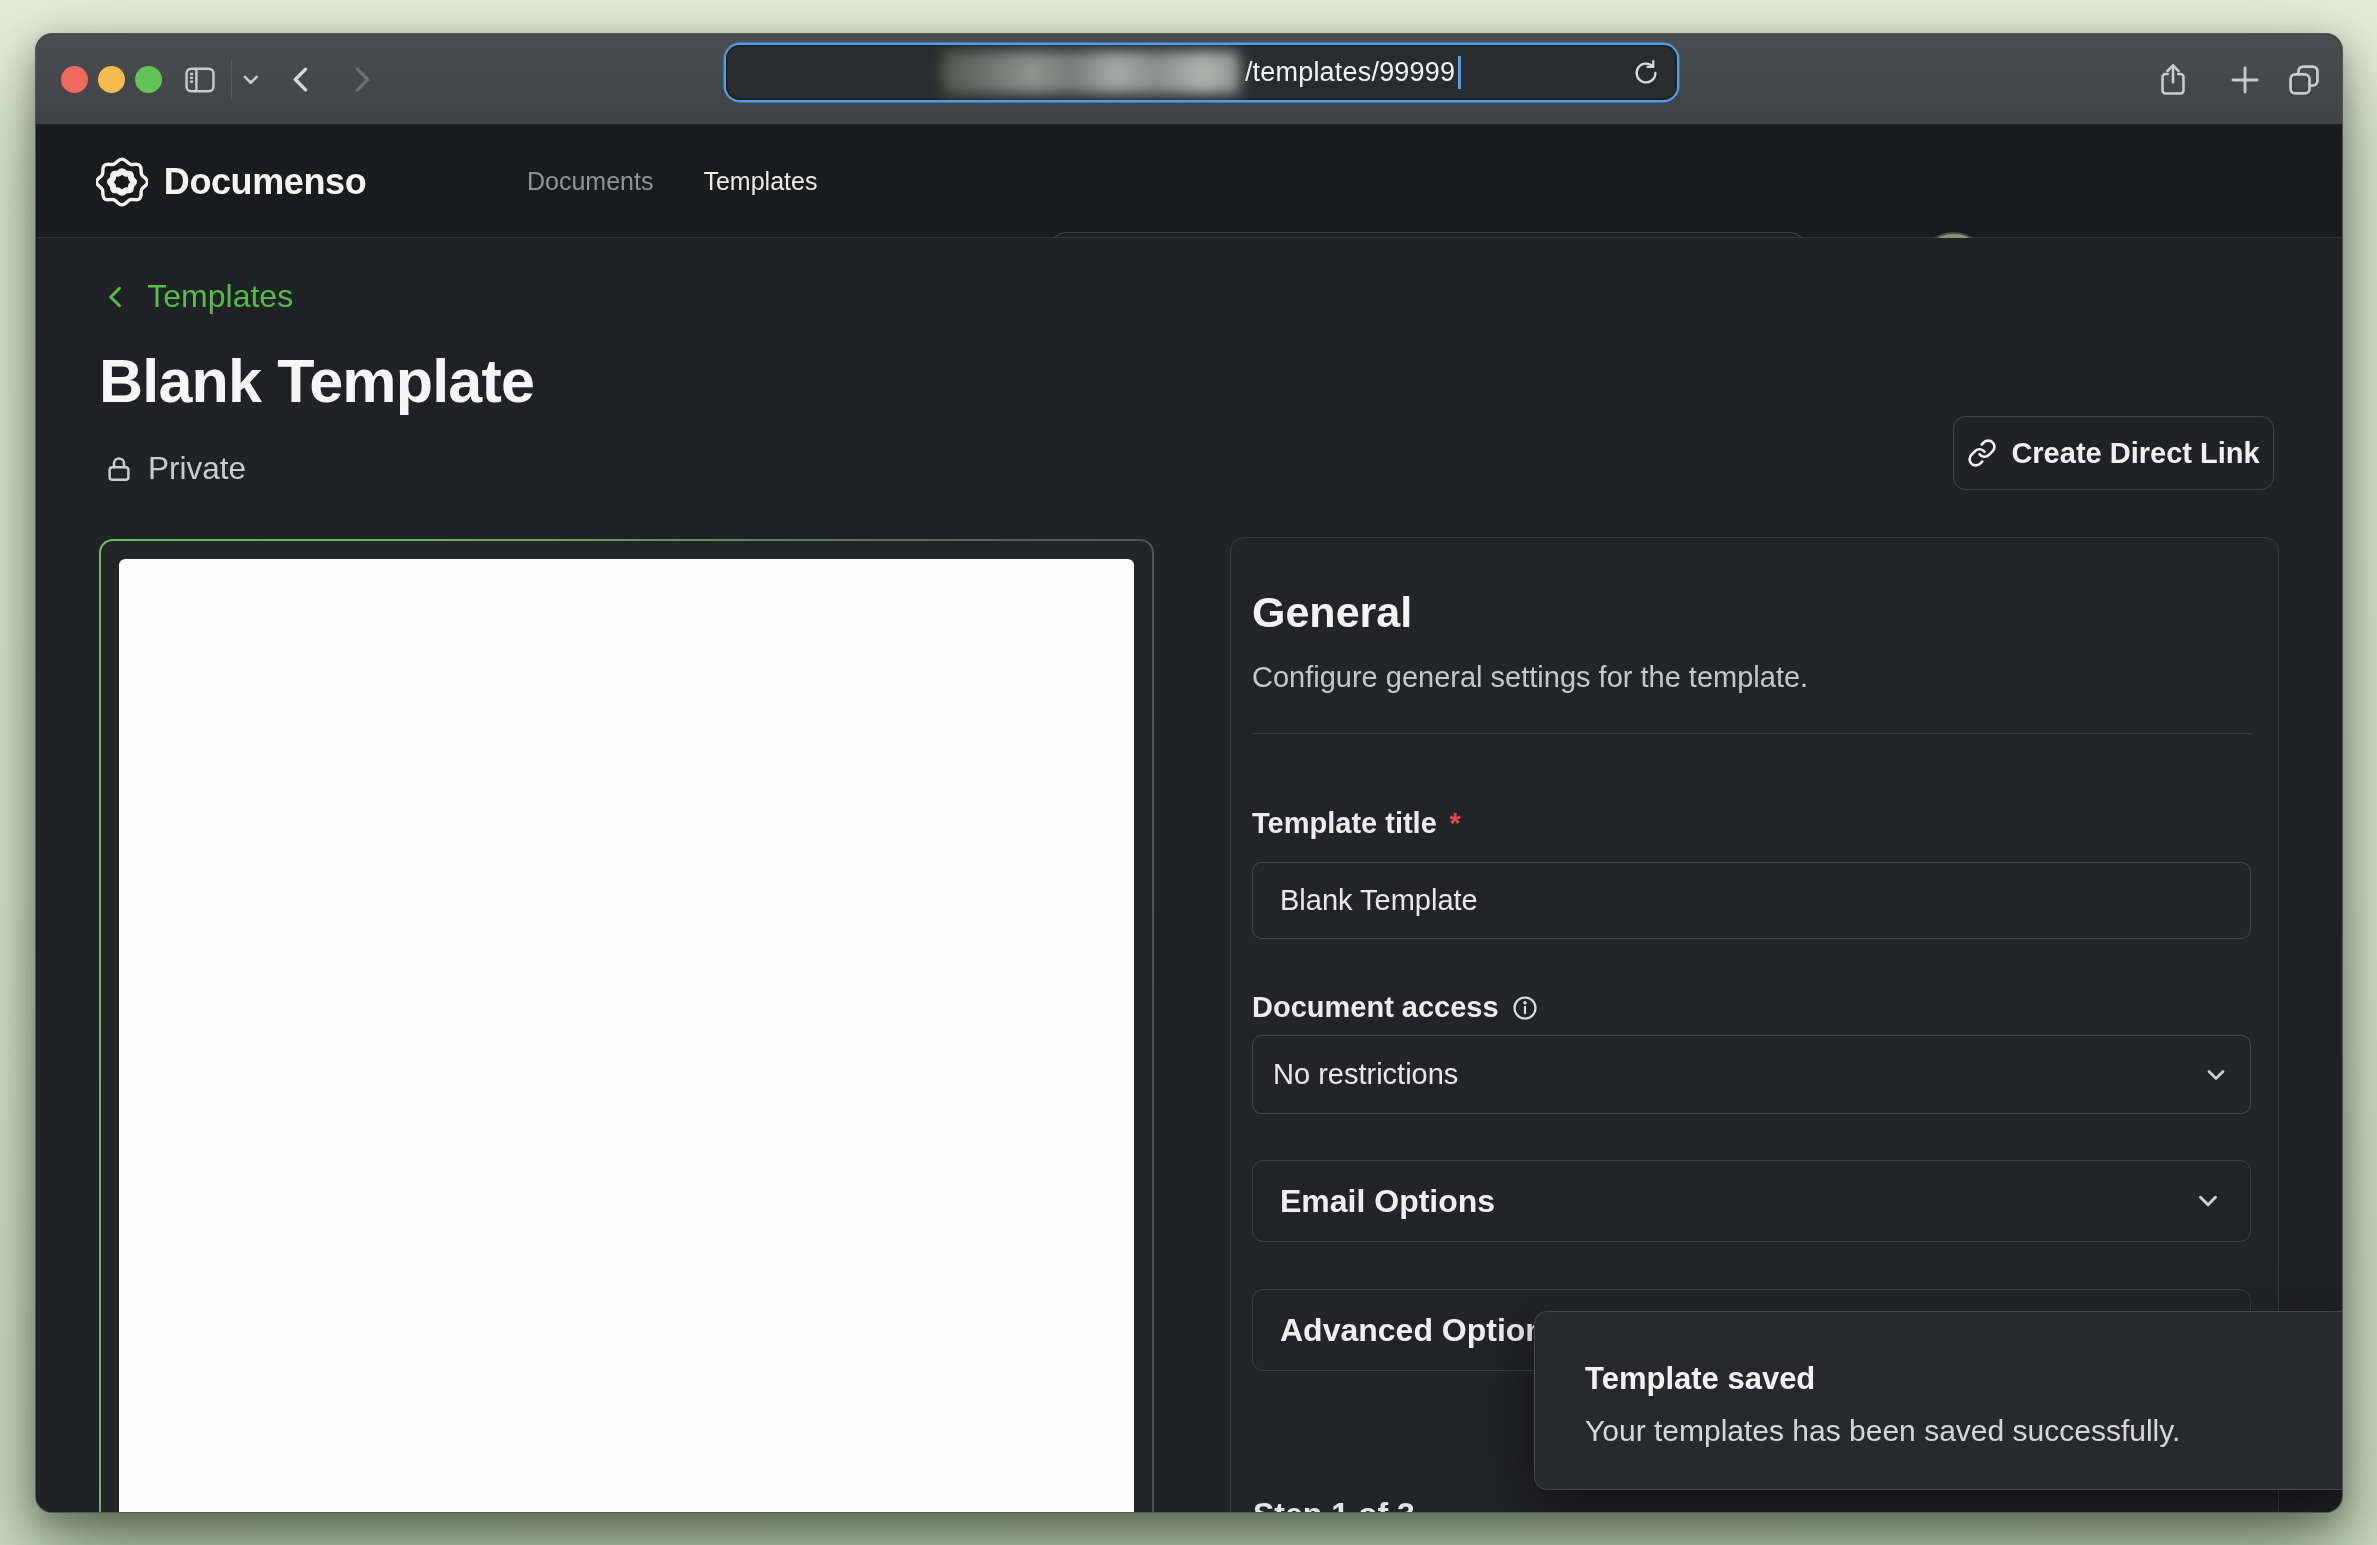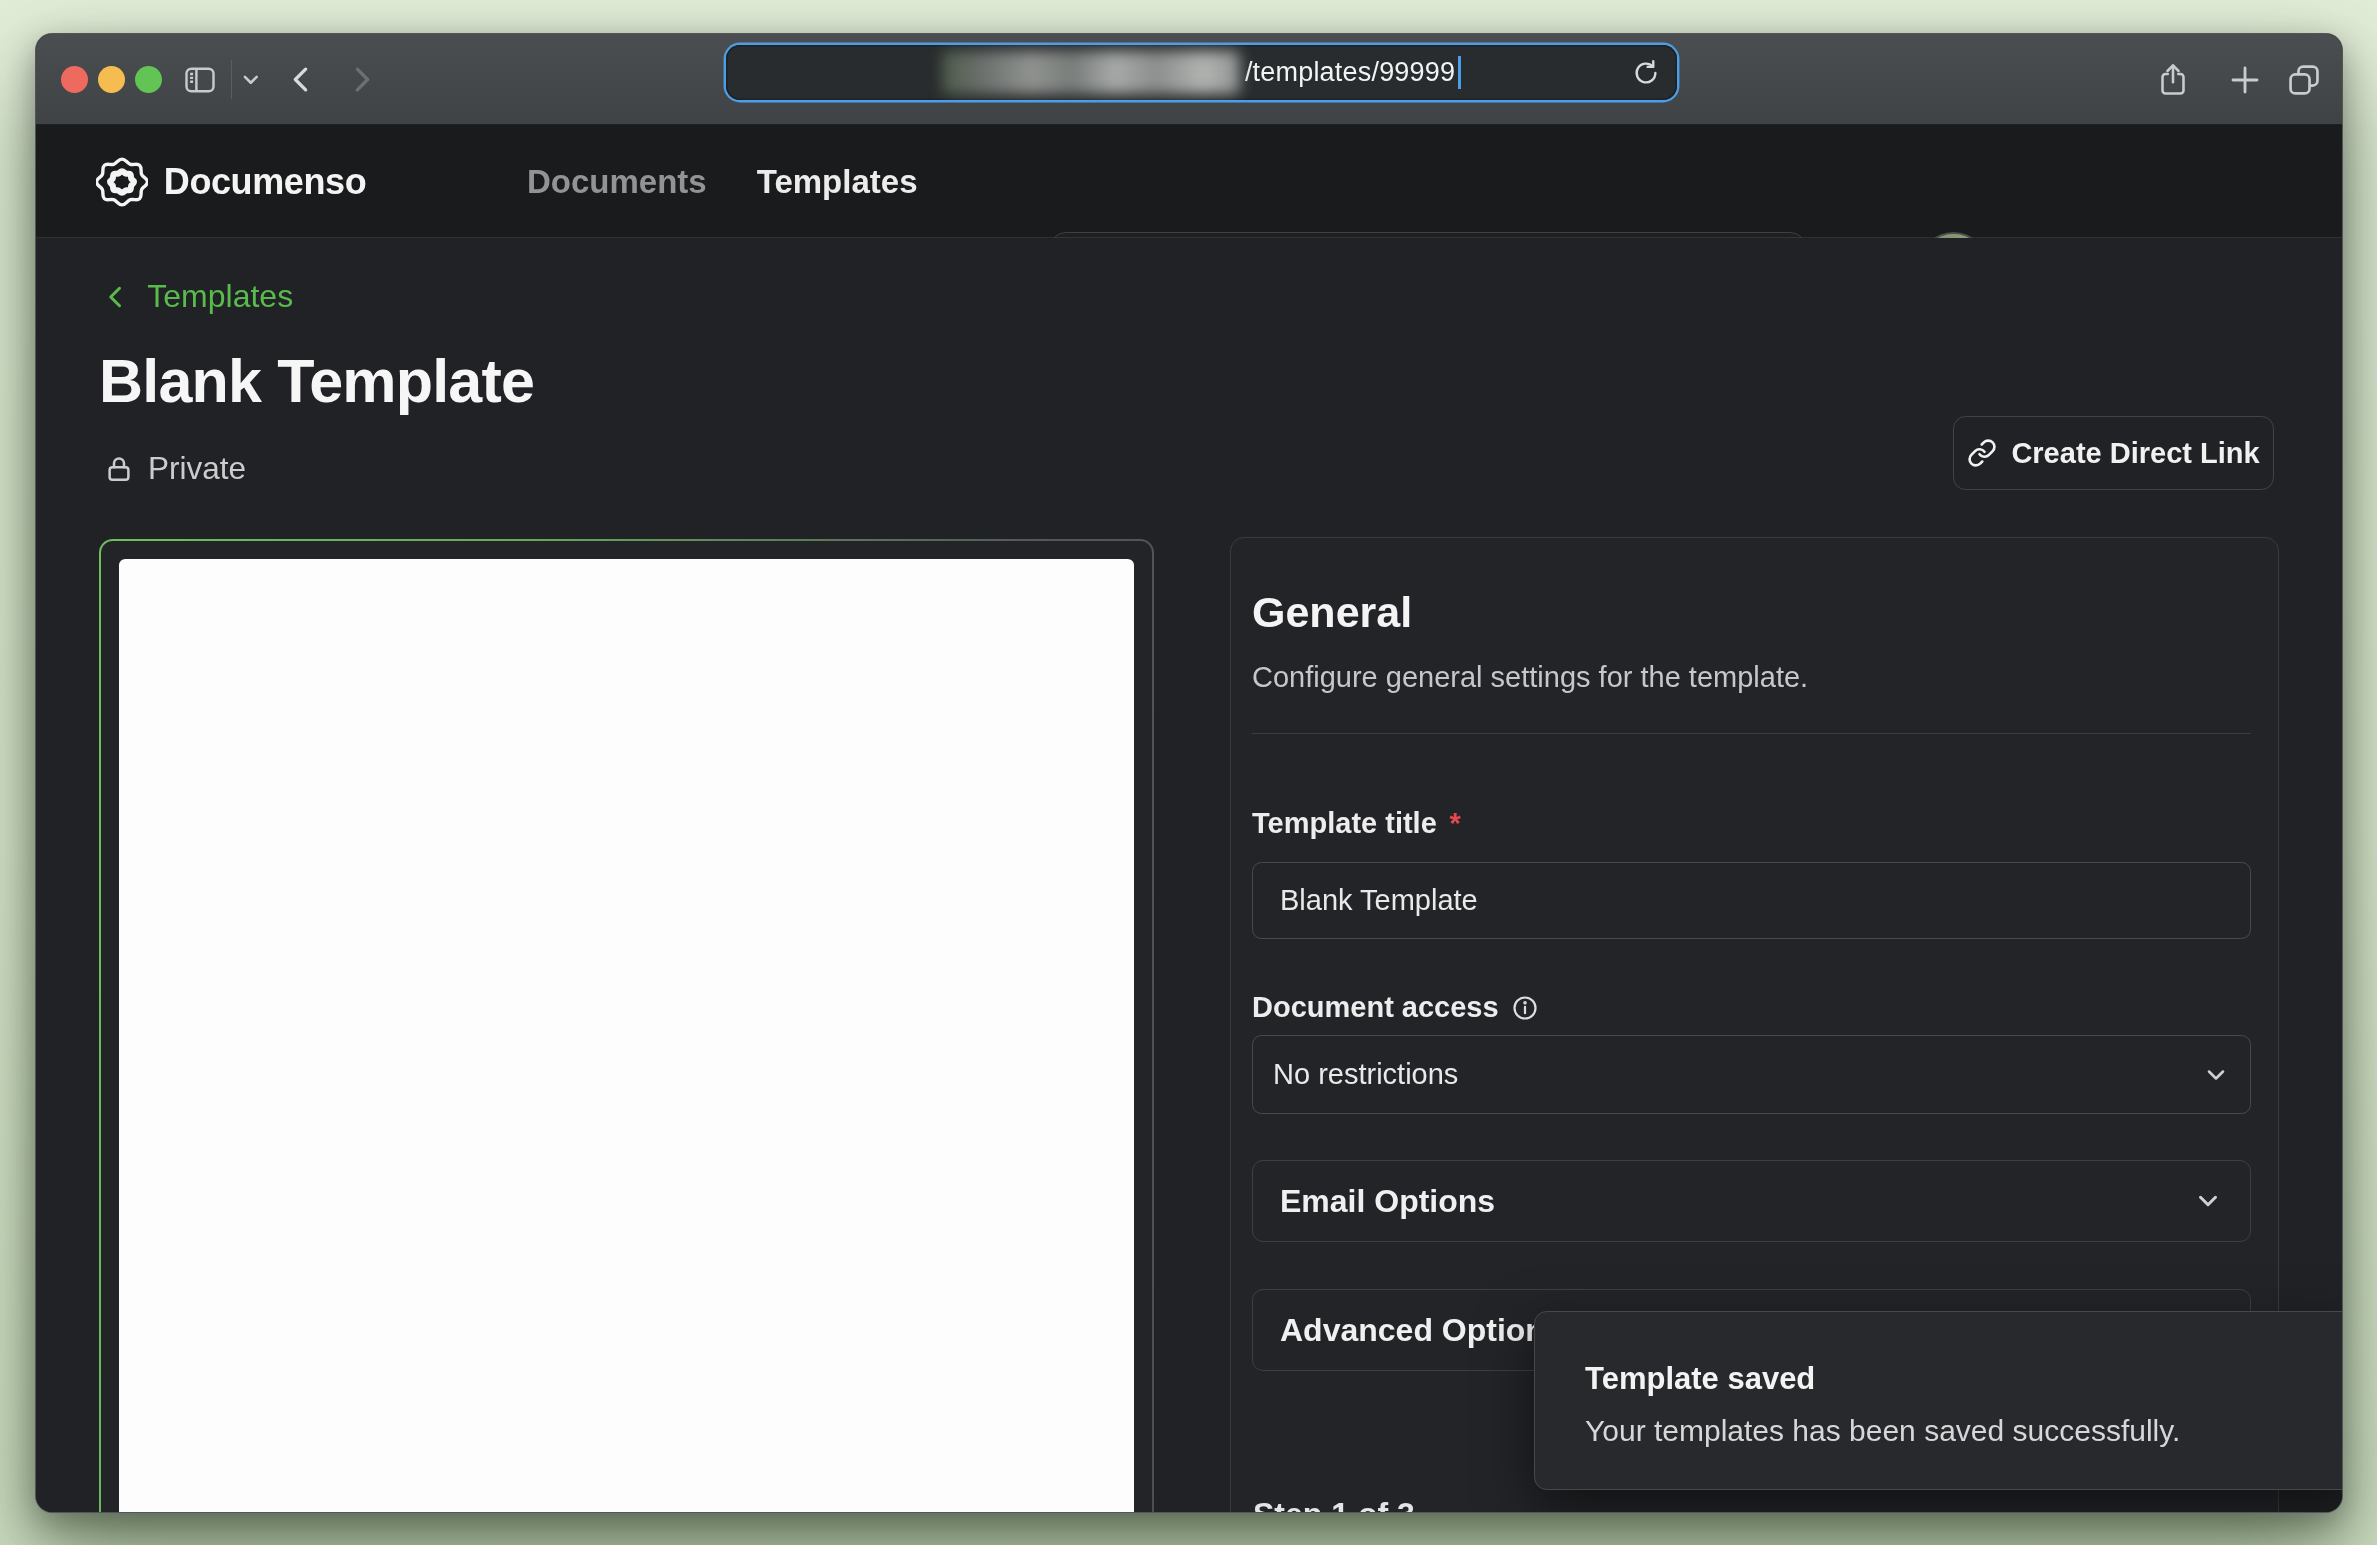--- a/index.html
+++ b/index.html
@@ -48,21 +48,21 @@
   .reload { position:absolute; right:15.8px; top:0; height:55px; display:flex; align-items:center; color:#d7d9db; }
 
   
   .app-header {
     position:absolute; left:0; top:91px; right:0; height:113px;
     background:#1a1b1d; border-bottom:0.8px solid #2e3032;
   }
   .brand { position:absolute; left:60px; top:0; height:113px; display:flex; align-items:center; gap:15.8px; color:#f4f4f4; }
   .brand-name { font-size:36px; font-weight:700; letter-spacing:-0.4px; }
   .nav { position:absolute; left:491px; top:0; height:113px; display:flex; align-items:center; gap:50px; }
-  .nav a { text-decoration:none; font-size:33px; font-weight:700; }
+  .nav a { text-decoration:none; font-size:25px; font-weight:400; }
   .nav-dim { color:#919395; }
   .nav-active { color:#ececec; }
   .search {
     position:absolute; left:1014px; top:107px; width:756px; height:71px;
     border:1.6px solid #3e4144; border-radius:15.8px; background:rgba(255,255,255,.02);
     display:flex; align-items:center; padding:0 11px 0 20.5px; gap:17.3px;
   }
   .search input {
     flex:1; background:transparent; border:0; outline:0; color:#e6e7e8; font-size:29px;
     font-family:"Liberation Sans", sans-serif;

